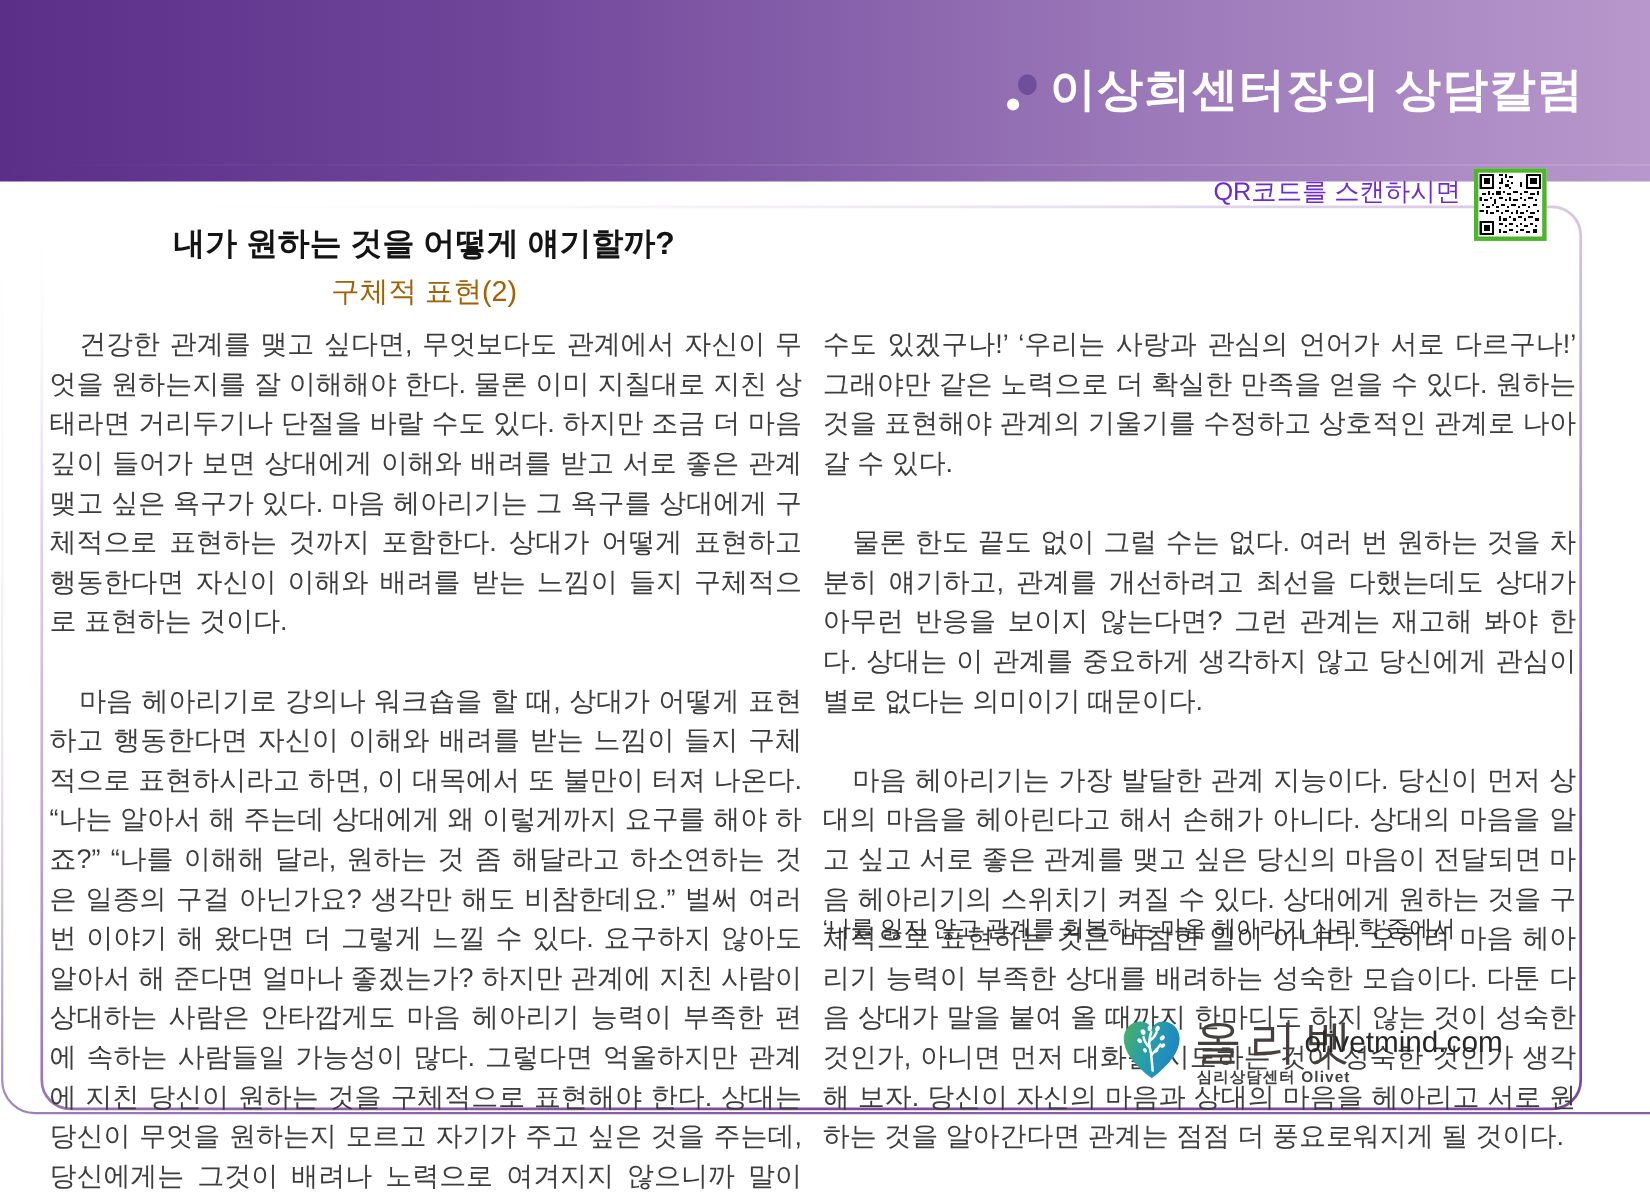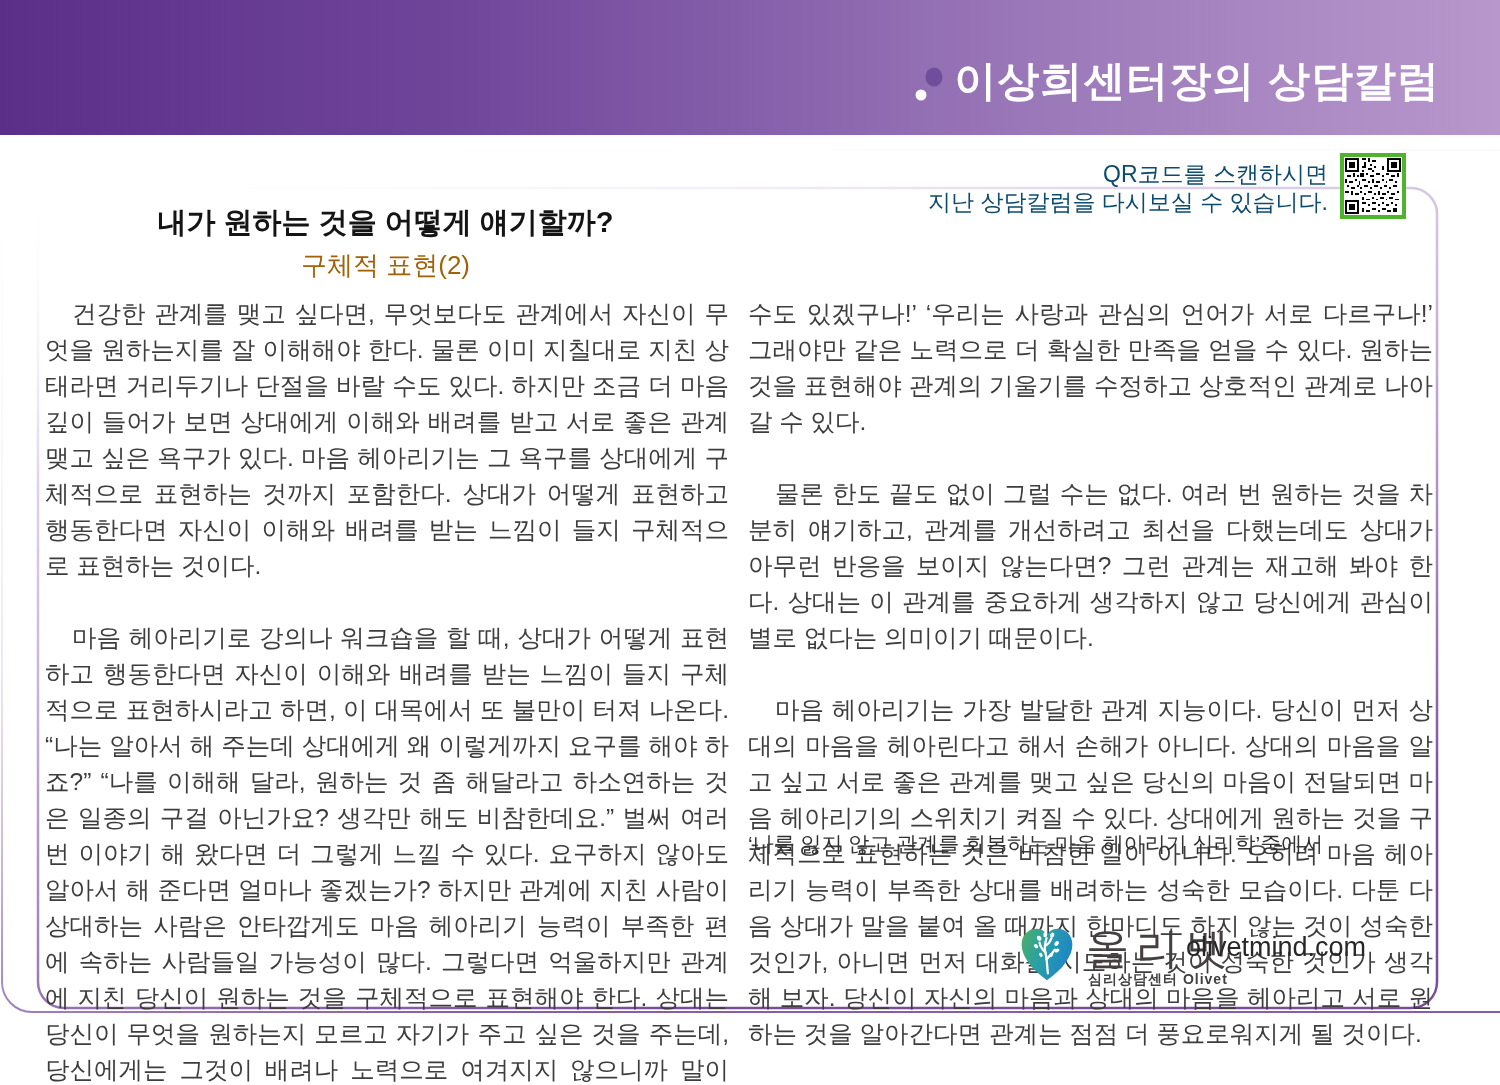--- a/index.html
+++ b/index.html
@@ -2,36 +2,36 @@
 <html><head>
 <meta charset="utf-8">
 <style>
   html,body{margin:0;padding:0;background:#fff;}
   .page{
     position:relative;width:1500px;height:1085px;overflow:hidden;background:#ffffff;
     font-family:"Liberation Sans","DejaVu Sans",sans-serif;color:#3d3d3d;
   }
   
   .banner{
-    position:absolute;left:0;top:0;width:1500px;height:135px;
+    position:absolute;left:0;top:0;width:1500px;height:165px;
     background:linear-gradient(90deg,#5b2e88 0%,#6f459a 30%,#9a77b8 68%,#b897cc 100%);
   }
   .banner-title-row{
     position:absolute;right:60px;top:58px;display:flex;align-items:flex-start;gap:6px;
   }
   .banner-dots{width:34px;height:44px;margin-top:6px;}
   .banner-title{
     margin:0;font-size:42px;font-weight:700;color:#ffffff;letter-spacing:1px;line-height:46px;
   }
   
   .panel-svg{position:absolute;left:0;top:0;width:1500px;height:1085px;pointer-events:none;}
   
   .qr-note{
     position:absolute;right:172px;top:160px;text-align:right;
-    font-size:23px;line-height:28px;color:#0c4a6e;
+    font-size:23px;line-height:28px;color:#6d28d9;
   }
   .qr-box{
     position:absolute;left:1340px;top:153px;width:56px;height:56px;
     border:4px solid #4eb32d;background:#ffffff;padding:1px;
   }
   .qr-box svg{width:100%;height:100%;display:block;}
   
   .article-head{position:absolute;left:37px;top:193px;width:697px;text-align:center;}
   .article-title{margin:12px;font-size:29px;font-weight:700;color:#141414;line-height:34px;}
   .article-subtitle{margin:2px 0 0 0;font-size:26px;color:#a16207;line-height:28px;}
@@ -84,21 +84,20 @@
         <stop offset="0.55" stop-color="#cdb9de" stop-opacity="0.35"></stop>
         <stop offset="1" stop-color="#7a4b9e" stop-opacity="0.9"></stop>
       </linearGradient>
     </defs>
     <rect x="2" y="150" width="1560" height="862" rx="30" fill="none" stroke="url(#pg2)" stroke-width="2"></rect>
     <rect x="38" y="188" width="1399" height="820" rx="26" fill="none" stroke="url(#pg)" stroke-width="2.5"></rect>
   </svg>
 
   <div class="qr-note">
     <div>QR코드를 스캔하시면</div>
-    <div>지난 상담칼럼을 다시보실 수 있습니다.</div>
   </div>
   <div class="qr-box">
     <svg viewBox="0 0 29 29" shape-rendering="crispEdges">
       <rect width="29" height="29" fill="#fff"></rect>
       <g fill="#000">
         <path d="M0 0h7v7H0z"></path>
           <path d="M22 0h7v7h-7z"></path>
           <path d="M0 22h7v7H0z"></path>
       </g>
       <g fill="#fff">

